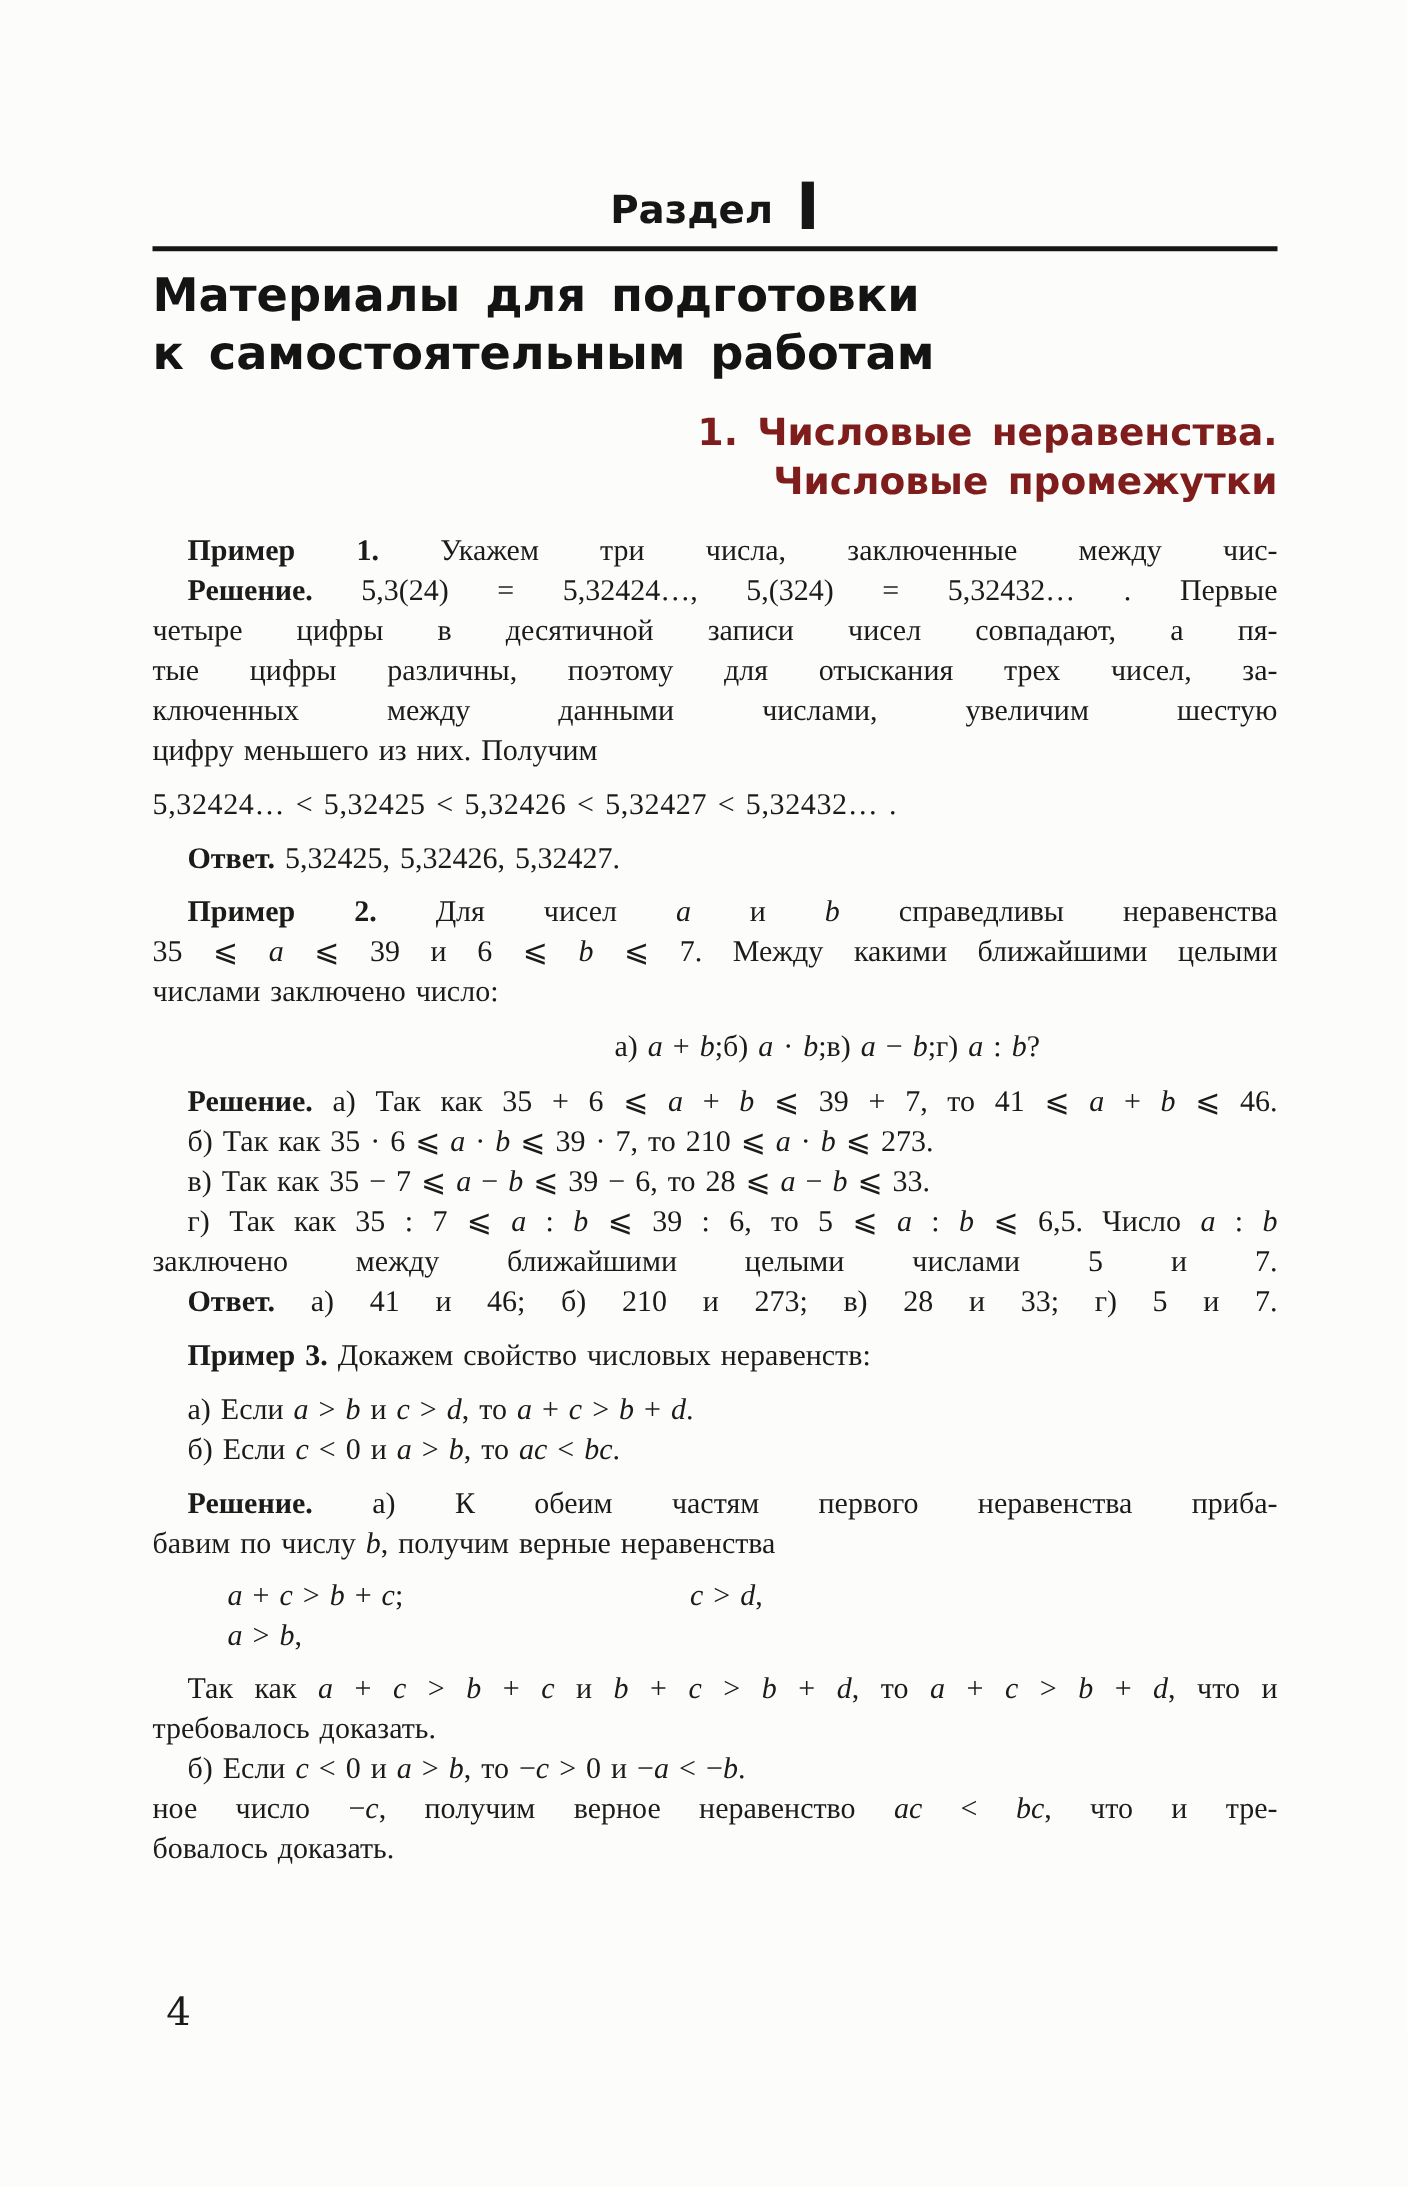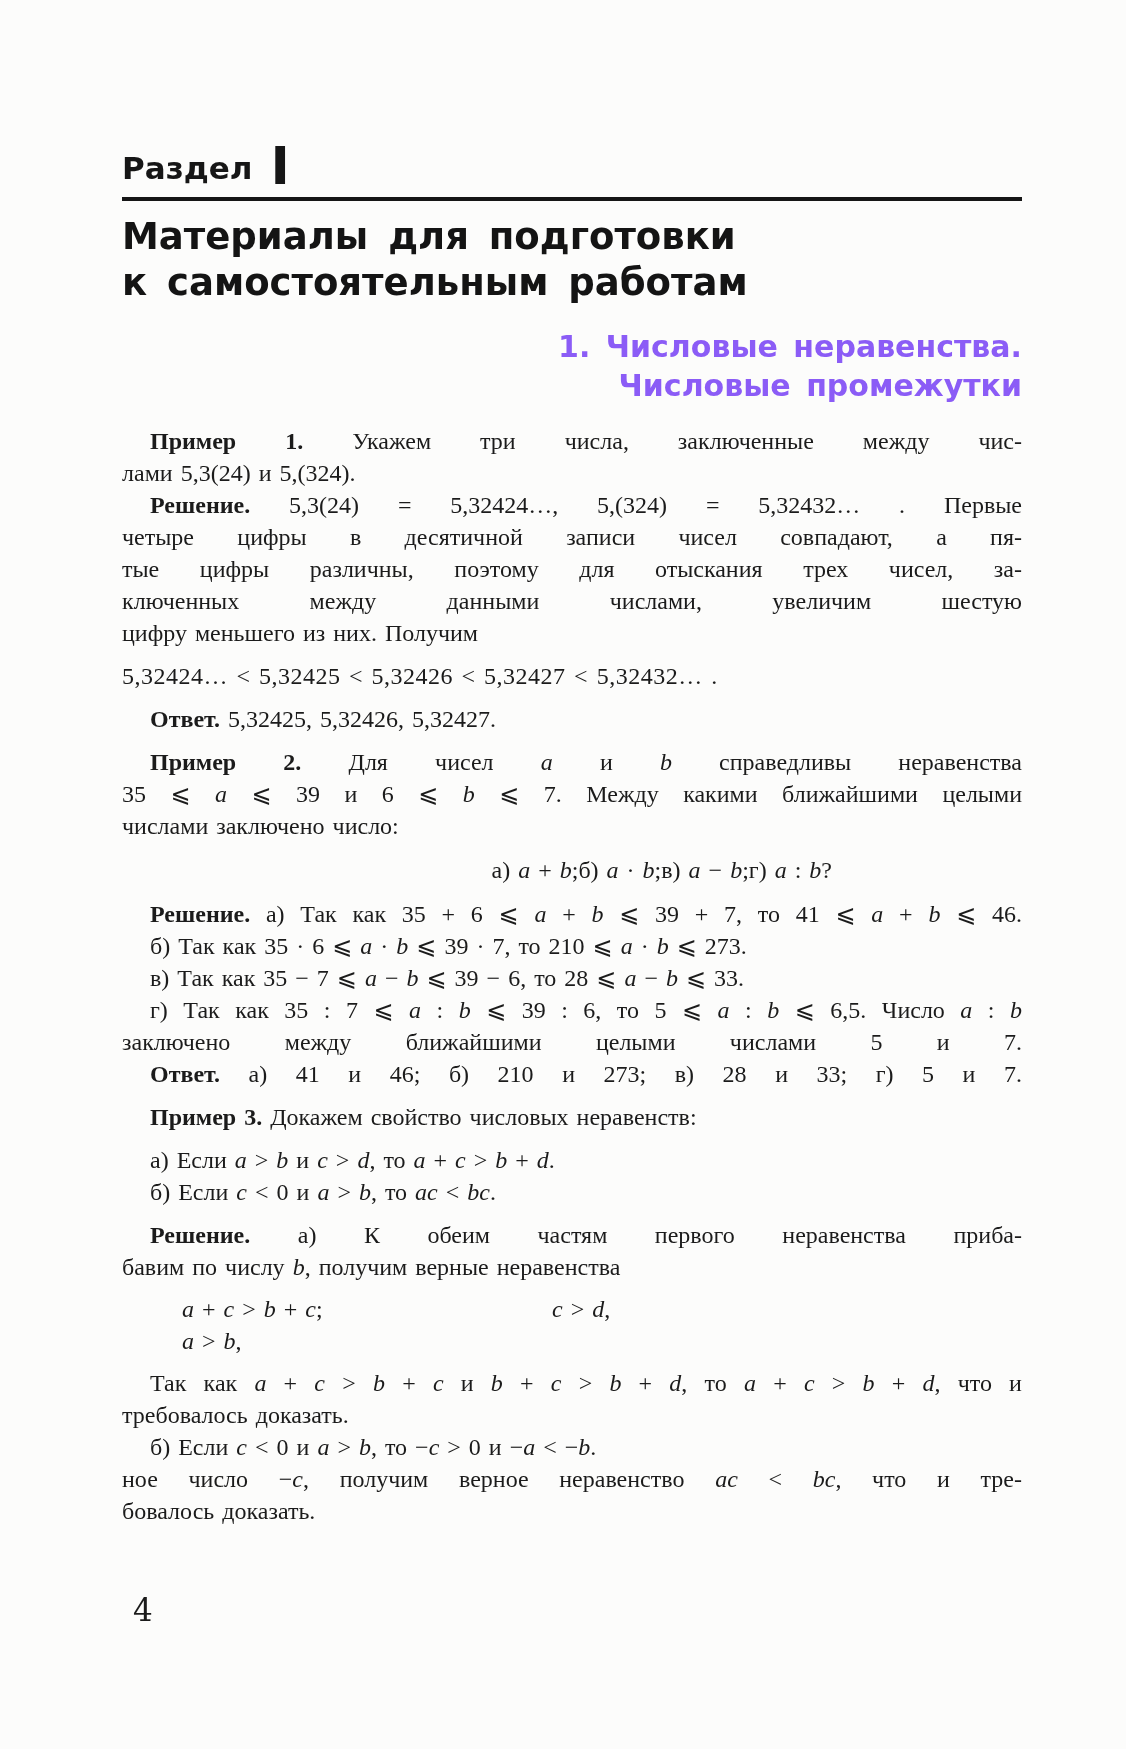--- a/index.html
+++ b/index.html
@@ -8,32 +8,32 @@
     width:1126px;height:1749px;
     background:#fcfcfb;
     color:#1b1b1b;
     font-family:"DejaVu Serif","DejaVu Sans",serif;
     overflow:hidden;
   }
   .col{position:absolute;left:122px;top:146px;width:900px;}
 
   
   .razdel{display:flex;align-items:flex-end;gap:18px;
-    font-family:"DejaVu Sans","Liberation Sans",sans-serif;font-weight:bold;color:#161616;}
+    font-family:"DejaVu Sans","Liberation Sans",sans-serif;font-weight:bold;color:#161616;justify-content:center;}
   .razdel .label{font-size:31px;line-height:1;padding-bottom:3px;}
   .razdel .num{font-size:52px;line-height:.78;}
   .rule{border-top:4px solid #161616;margin-top:10px;}
 
   .title{margin-top:13px;
     font-family:"DejaVu Sans","Liberation Sans",sans-serif;font-weight:bold;
     font-size:37px;line-height:46px;word-spacing:7px;color:#141414;}
 
   .heading{margin-top:21px;text-align:right;
     font-family:"DejaVu Sans","Liberation Sans",sans-serif;font-weight:bold;
-    font-size:30px;line-height:39px;word-spacing:5px;color:#8b5cf6;}
+    font-size:30px;line-height:39px;word-spacing:5px;color:#7f1d1d;}
 
   
   .bodytext{margin-top:20px;font-size:24px;line-height:32px;word-spacing:2px;font-family:Liberation Serif, serif;}
   .line{text-align:left;}
   .line.j{text-align:justify;text-align-last:justify;}
   .line.ind{text-indent:28px;}
   .b{font-weight:bold;}
   .i{font-style:italic;}
 
   .para{margin:0;}
@@ -63,21 +63,20 @@
       </div>
 
     <div class="heading">
         <div>1. Числовые неравенства.</div>
         <div>Числовые промежутки</div>
       </div>
 
     <div class="bodytext">
         <div class="para">
           <div class="line j ind"><span class="b">Пример 1. </span><span>Укажем три числа, заключенные между чис-</span></div>
-          <div class="line"><span>лами 5,3(24) и 5,(324).</span></div>
         </div>
         <div class="para">
           <div class="line j ind"><span class="b">Решение. </span><span>5,3(24) = 5,32424…, 5,(324) = 5,32432… . Первые</span></div>
           <div class="line j"><span>четыре цифры в десятичной записи чисел совпадают, а пя-</span></div>
           <div class="line j"><span>тые цифры различны, поэтому для отыскания трех чисел, за-</span></div>
           <div class="line j"><span>ключенных между данными числами, увеличим шестую</span></div>
           <div class="line"><span>цифру меньшего из них. Получим</span></div>
         </div>
         <div class="display">
           <div class="line"><span>5,32424… &lt; 5,32425 &lt; 5,32426 &lt; 5,32427 &lt; 5,32432… .</span></div>

